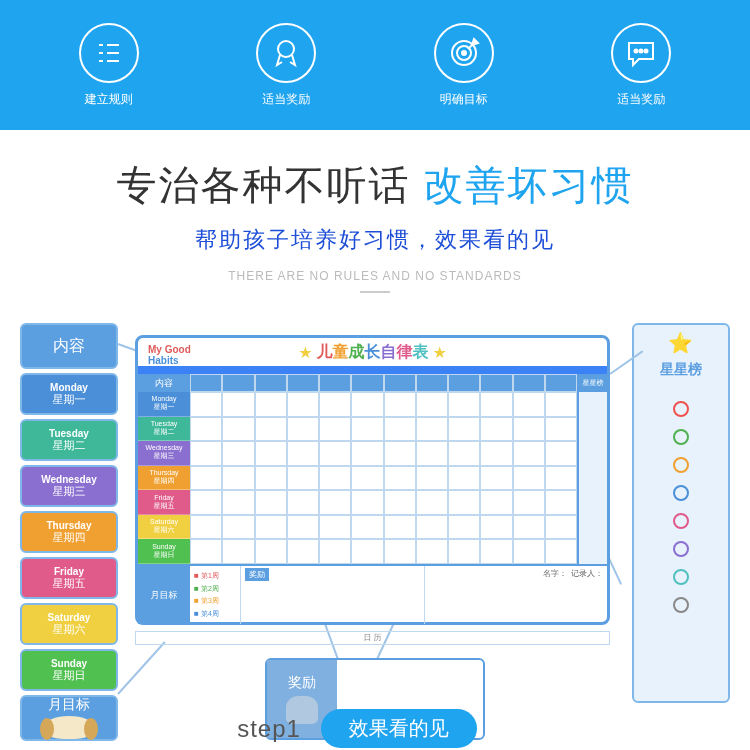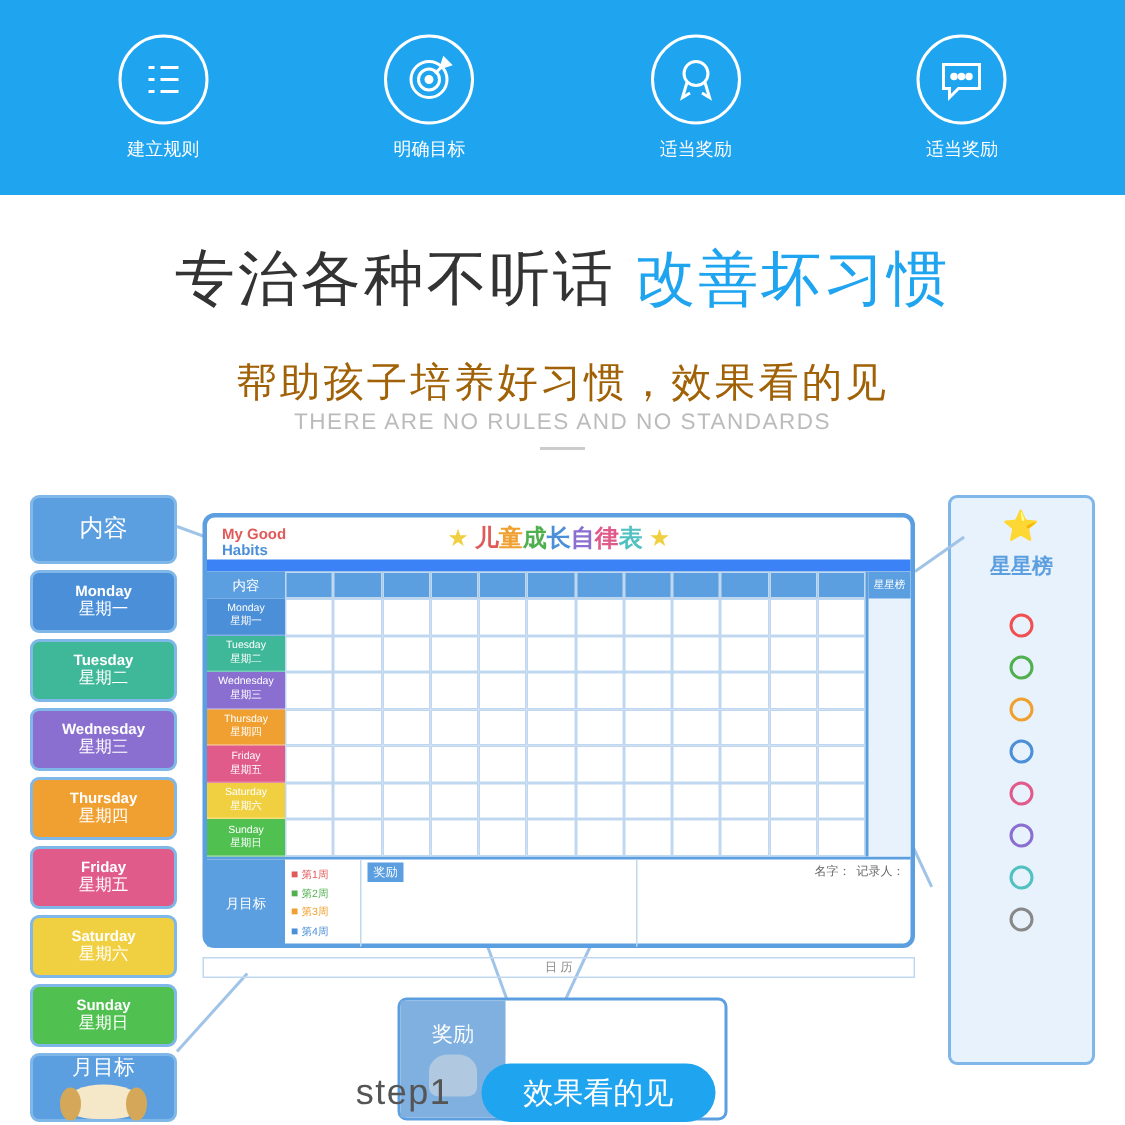--- a/index.html
+++ b/index.html
@@ -4,22 +4,22 @@
 <style>
 *{margin:0;padding:0;box-sizing:border-box}
 body{width:750px;height:750px;background:#fff;font-family:"Microsoft YaHei",sans-serif;overflow:hidden}
 .top-bar{background:#1fa4f0;height:130px;display:flex;justify-content:space-around;align-items:center;padding:10px 20px}
 .top-item{display:flex;flex-direction:column;align-items:center;color:#fff;gap:8px}
 .top-icon{width:60px;height:60px;border:2px solid #fff;border-radius:50%;display:flex;align-items:center;justify-content:center}
 .top-label{font-size:12px}
 .headline{text-align:center;padding:28px 0 10px}
 .headline-main{font-size:40px;color:#333;letter-spacing:2px}
 .headline-main .accent{color:#1fa4f0}
-.headline-sub{font-size:27px;color:#a16207;margin-top:24px;letter-spacing:2px}
-.tiny-text{font-size:15px;color:#bbb;letter-spacing:1px;}
+.headline-sub{font-size:22px;color:#1d4ed8;margin-top:12px;letter-spacing:2px}
+.tiny-text{font-size:12px;color:#bbb;letter-spacing:1px;margin-top:14px}
 .divider{width:30px;height:2px;background:#ccc;margin:8px auto 0}
 .diagram{position:relative;width:750px;height:430px;margin-top:10px}
 .left-col{position:absolute;left:20px;top:10px;width:98px}
 .lc-cell{height:42px;border:2px solid #7fb8e8;border-radius:6px;margin-bottom:4px;display:flex;flex-direction:column;align-items:center;justify-content:center;font-size:11px;color:#fff;line-height:1.1}
 .lc-header{background:#5c9fe0;height:46px;font-size:16px}
 .lc-footer{background:#5c9fe0;height:46px;font-size:14px}
 .lc-day .en{font-size:10px;font-weight:bold}
 .right-col{position:absolute;right:20px;top:10px;width:98px;background:#e8f2fc;border:2px solid #7fb8e8;border-radius:6px;height:380px;display:flex;flex-direction:column;align-items:center;padding:6px}
 .star-header{font-size:14px;color:#5c9fe0;margin:6px 0 10px;font-weight:bold}
 .star-icon{font-size:20px}
@@ -70,37 +70,37 @@
           <line x1="14" y1="16" x2="26" y2="16"></line>
           <line x1="6" y1="24" x2="10" y2="24"></line>
           <line x1="14" y1="24" x2="26" y2="24"></line>
         </svg>
       </div>
     <div class="top-label">建立规则</div>
   </div>
   <div class="top-item">
     <div class="top-icon">
         <svg width="32" height="32" viewBox="0 0 32 32" stroke="#fff" fill="none" stroke-width="2">
+          <circle cx="16" cy="12" r="8"></circle>
+          <path d="M10 18 L7 28 L12 25 M22 18 L25 28 L20 25"></path>
+        </svg>
+      </div>
+    <div class="top-label">适当奖励</div>
+  </div>
+  <div class="top-item">
+    <div class="top-icon">
+        <svg width="32" height="32" viewBox="0 0 32 32" stroke="#fff" fill="none" stroke-width="2">
           <circle cx="16" cy="16" r="12"></circle>
           <circle cx="16" cy="16" r="7"></circle>
           <circle cx="16" cy="16" r="2" fill="#fff"></circle>
           <line x1="20" y1="12" x2="28" y2="4"></line>
           <path d="M26 2 L30 6 L24 8 Z" fill="#fff"></path>
         </svg>
       </div>
     <div class="top-label">明确目标</div>
-  </div>
-  <div class="top-item">
-    <div class="top-icon">
-        <svg width="32" height="32" viewBox="0 0 32 32" stroke="#fff" fill="none" stroke-width="2">
-          <circle cx="16" cy="12" r="8"></circle>
-          <path d="M10 18 L7 28 L12 25 M22 18 L25 28 L20 25"></path>
-        </svg>
-      </div>
-    <div class="top-label">适当奖励</div>
   </div>
   <div class="top-item">
     <div class="top-icon">
         <svg width="32" height="32" viewBox="0 0 32 32" stroke="#fff" fill="none" stroke-width="2">
           <path d="M4 6 h24 v16 h-14 l-6 6 v-6 h-4 z"></path>
           <circle cx="11" cy="14" r="1.5" fill="#fff"></circle>
           <circle cx="16" cy="14" r="1.5" fill="#fff"></circle>
           <circle cx="21" cy="14" r="1.5" fill="#fff"></circle>
         </svg>
       </div>

